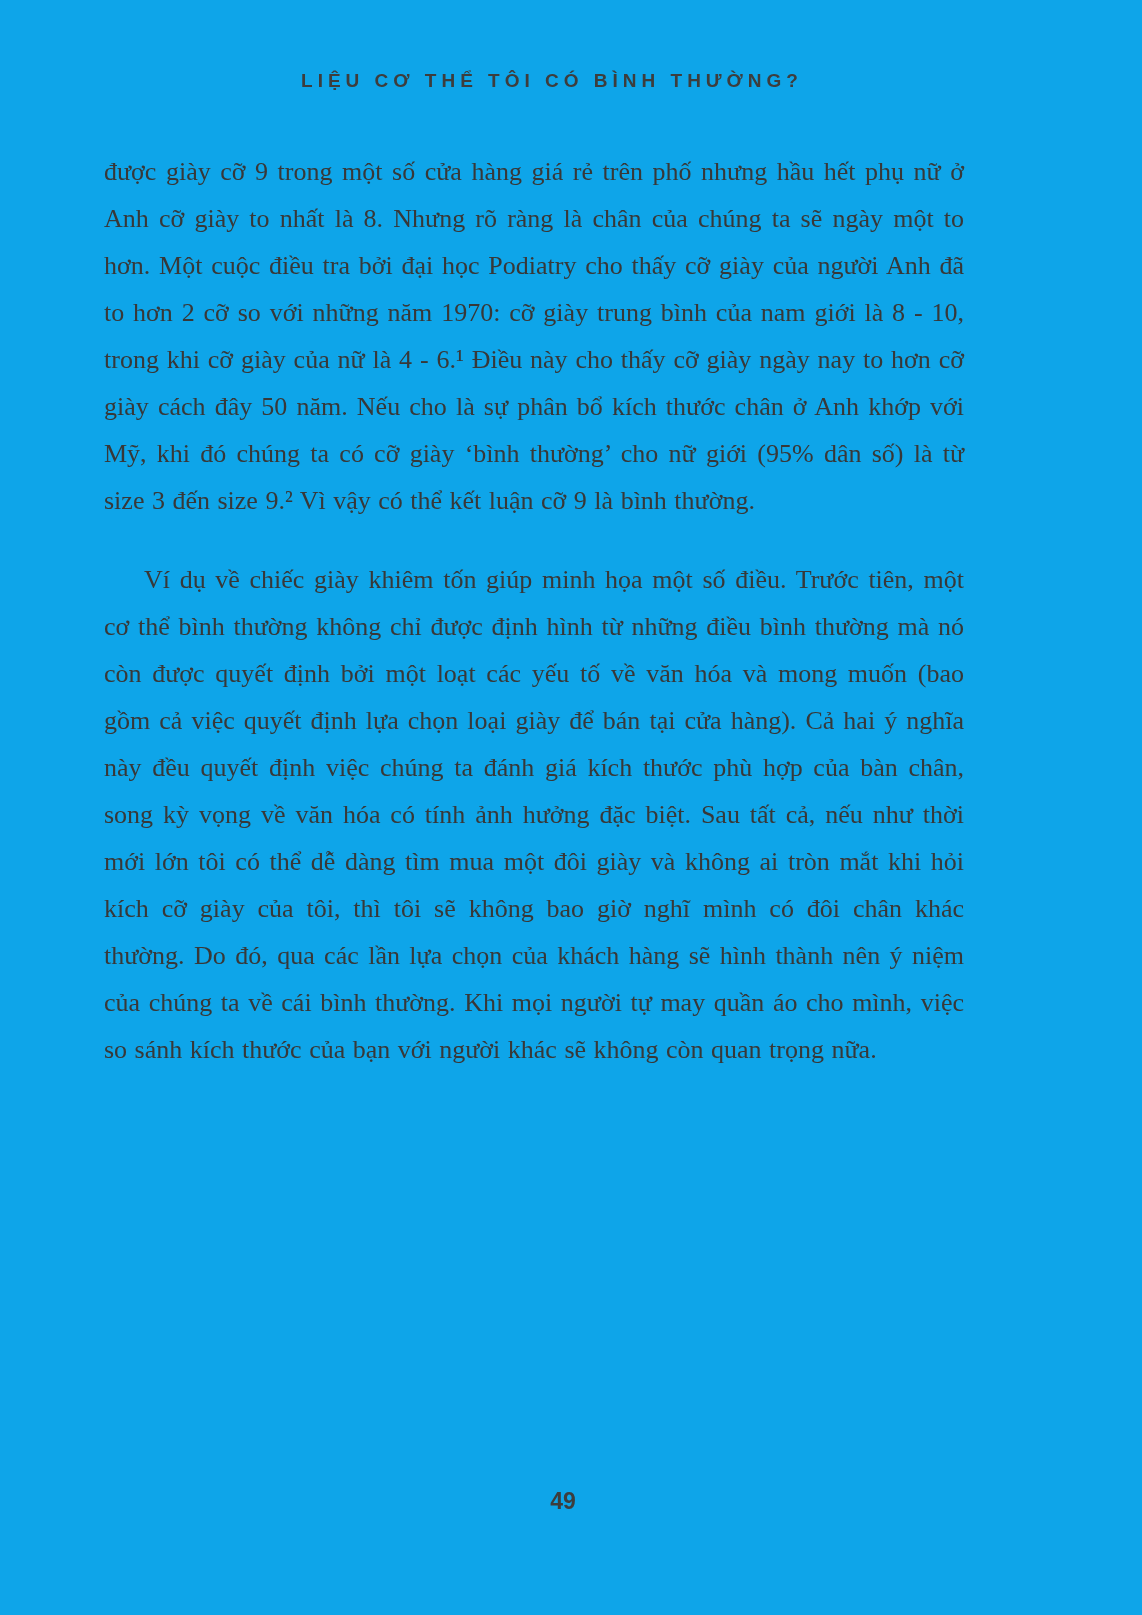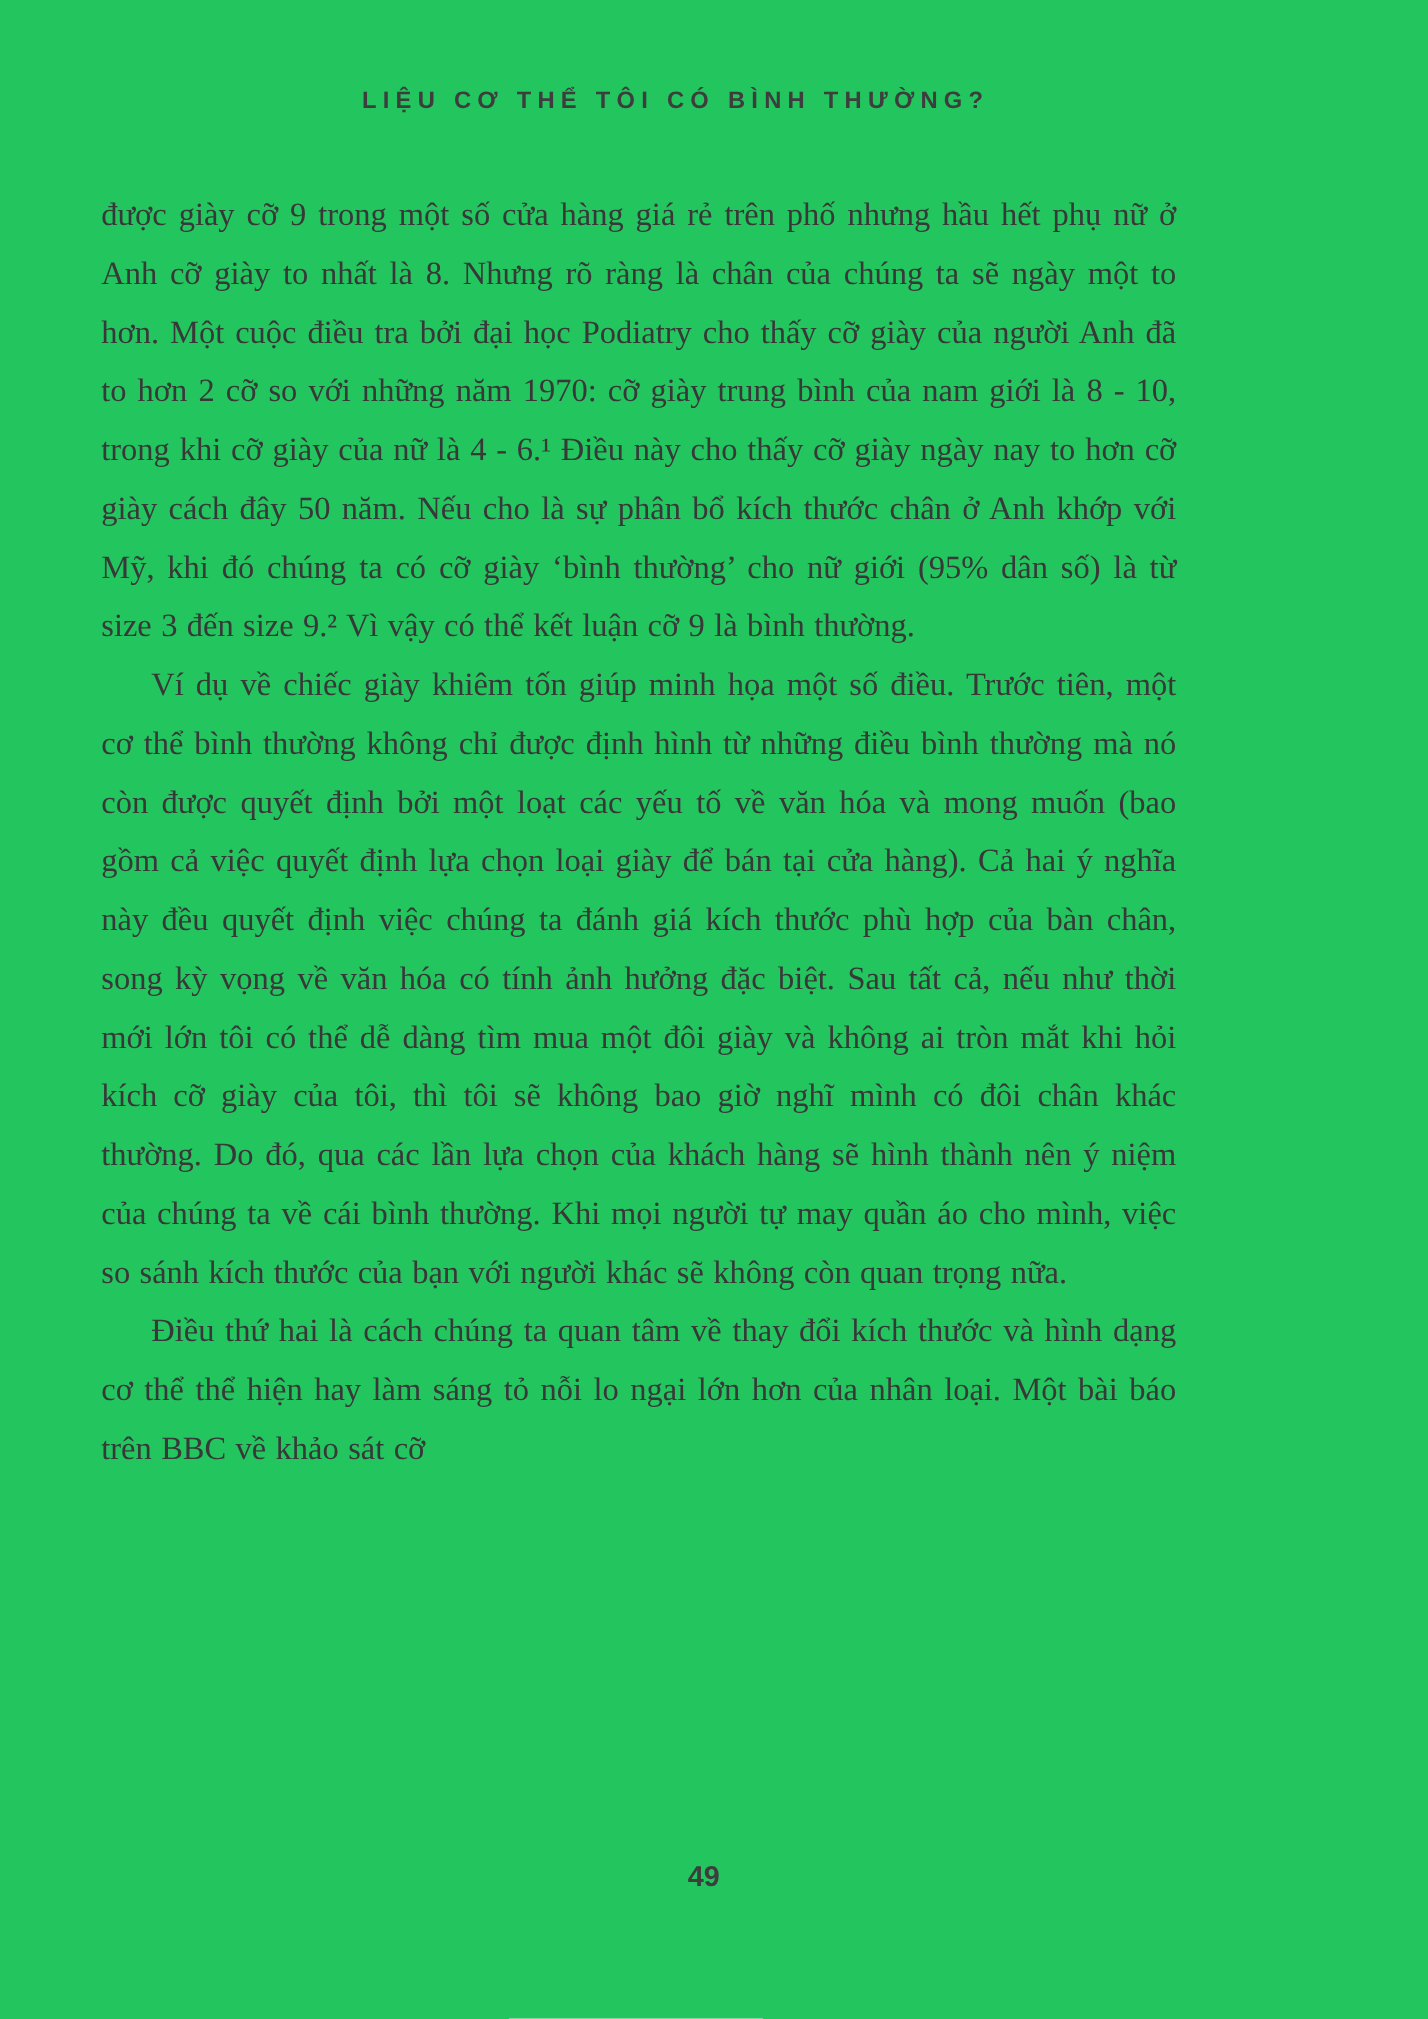--- a/index.html
+++ b/index.html
@@ -4,23 +4,23 @@
 <style>
   html, body {
     margin: 0;
     padding: 0;
     background: #ffffff;
   }
   .page {
     position: relative;
     width: 1142px;
     height: 1615px;
-    background: #22c55e;
+    background: #0ea5e9;
     box-sizing: border-box;
-    padding: 70px 142px 0 81px;
+    padding: 70px 142px 0 104px;
     font-family: "Liberation Serif", serif;
     color: #383838;
     overflow: hidden;
   }
   .running-head {
     text-align: center;
     font-family: "Liberation Sans", sans-serif;
     font-weight: 700;
     font-size: 19px;
     letter-spacing: 5px;
@@ -34,20 +34,21 @@
   .para {
     margin: 0;
     font-size: 26px;
     line-height: 47px;
     text-align: justify;
     color: #383838;
     word-spacing: 1px;
   }
   .para.indent {
     text-indent: 40px;
+    margin-top: 32px;
   }
   .page-number {
     position: absolute;
     left: 0;
     right: 16px;
     top: 1488px;
     text-align: center;
     font-family: "Liberation Sans", sans-serif;
     font-weight: 700;
     font-size: 23px;
@@ -56,17 +57,16 @@
 </style>
 </head>
 <body>
 
 <div class="page">
   <header class="running-head">LIỆU CƠ THỂ TÔI CÓ BÌNH THƯỜNG?</header>
 
   <main class="body-text">
     <p class="para">được giày cỡ 9 trong một số cửa hàng giá rẻ trên phố nhưng hầu hết phụ nữ ở Anh cỡ giày to nhất là 8. Nhưng rõ ràng là chân của chúng ta sẽ ngày một to hơn. Một cuộc điều tra bởi đại học Podiatry cho thấy cỡ giày của người Anh đã to hơn 2 cỡ so với những năm 1970: cỡ giày trung bình của nam giới là 8 - 10, trong khi cỡ giày của nữ là 4 - 6.¹ Điều này cho thấy cỡ giày ngày nay to hơn cỡ giày cách đây 50 năm. Nếu cho là sự phân bổ kích thước chân ở Anh khớp với Mỹ, khi đó chúng ta có cỡ giày ‘bình thường’ cho nữ giới (95% dân số) là từ size 3 đến size 9.² Vì vậy có thể kết luận cỡ 9 là bình thường.</p>
     <p class="para indent">Ví dụ về chiếc giày khiêm tốn giúp minh họa một số điều. Trước tiên, một cơ thể bình thường không chỉ được định hình từ những điều bình thường mà nó còn được quyết định bởi một loạt các yếu tố về văn hóa và mong muốn (bao gồm cả việc quyết định lựa chọn loại giày để bán tại cửa hàng). Cả hai ý nghĩa này đều quyết định việc chúng ta đánh giá kích thước phù hợp của bàn chân, song kỳ vọng về văn hóa có tính ảnh hưởng đặc biệt. Sau tất cả, nếu như thời mới lớn tôi có thể dễ dàng tìm mua một đôi giày và không ai tròn mắt khi hỏi kích cỡ giày của tôi, thì tôi sẽ không bao giờ nghĩ mình có đôi chân khác thường. Do đó, qua các lần lựa chọn của khách hàng sẽ hình thành nên ý niệm của chúng ta về cái bình thường. Khi mọi người tự may quần áo cho mình, việc so sánh kích thước của bạn với người khác sẽ không còn quan trọng nữa.</p>
-    <p class="para indent">Điều thứ hai là cách chúng ta quan tâm về thay đổi kích thước và hình dạng cơ thể thể hiện hay làm sáng tỏ nỗi lo ngại lớn hơn của nhân loại. Một bài báo trên BBC về khảo sát cỡ</p>
   </main>
 
   <footer class="page-number">49</footer>
 </div>
 
 </body></html>

